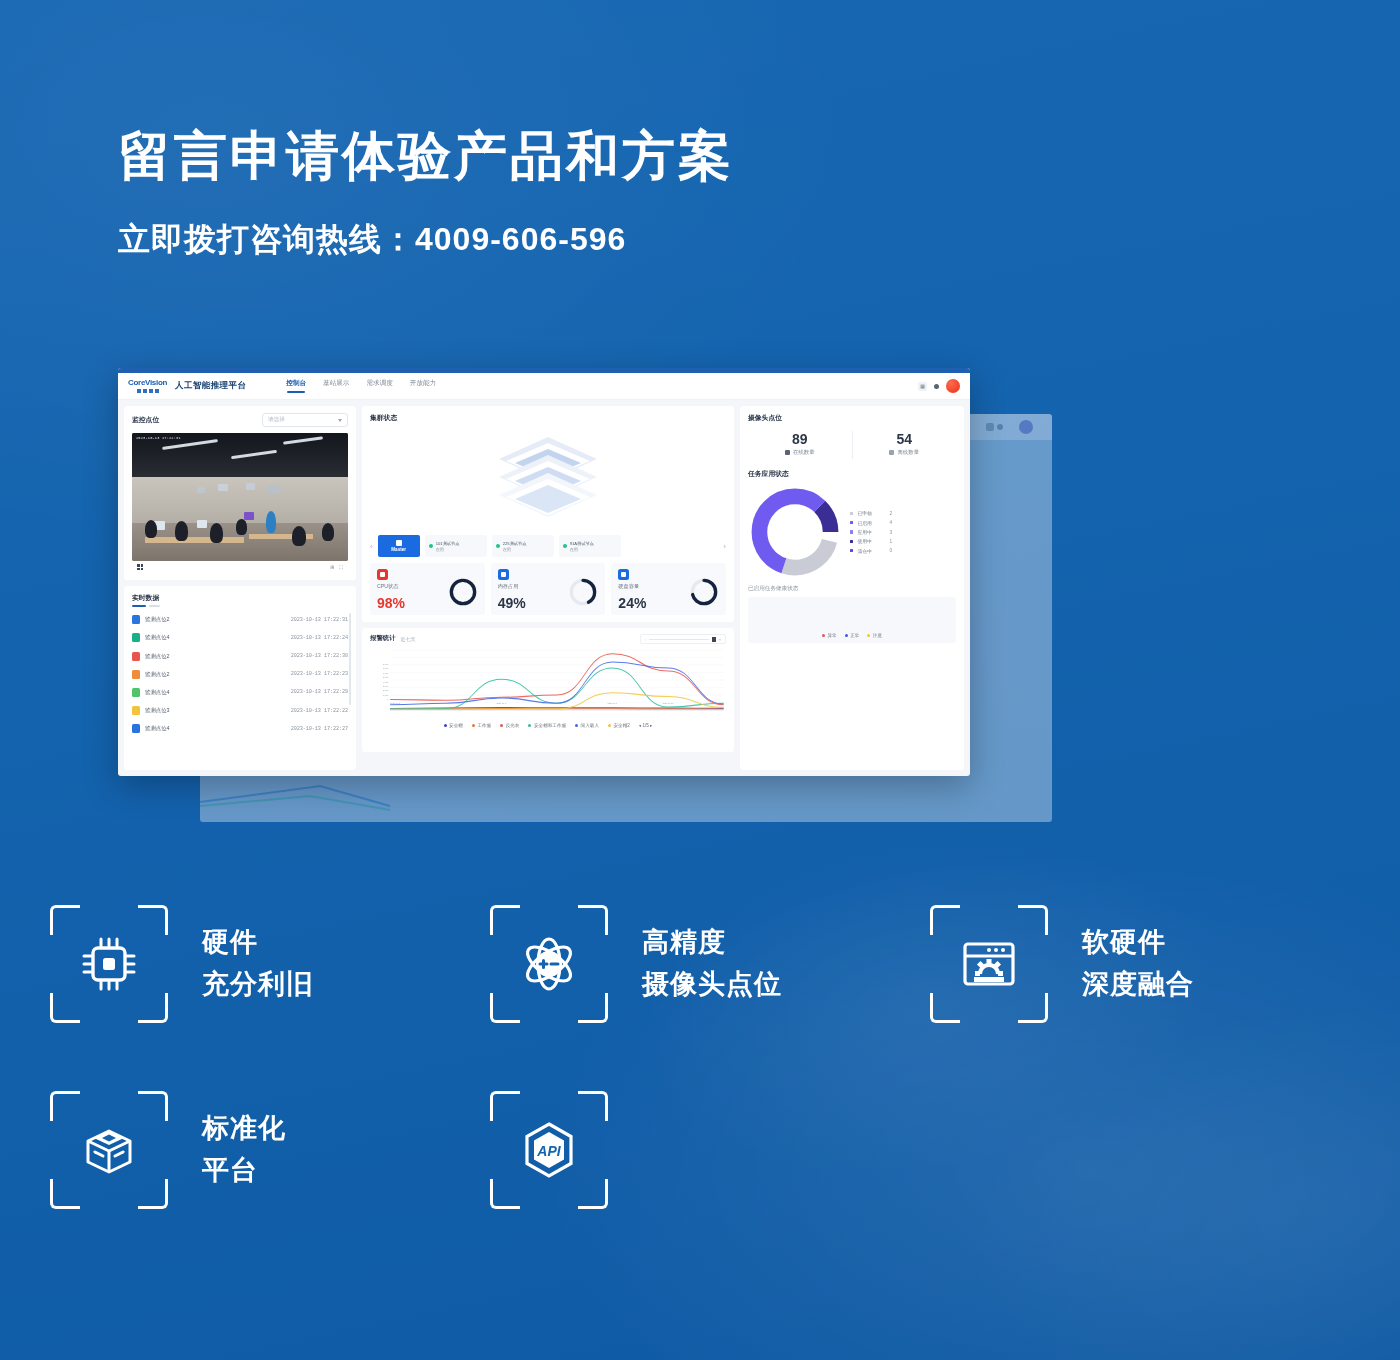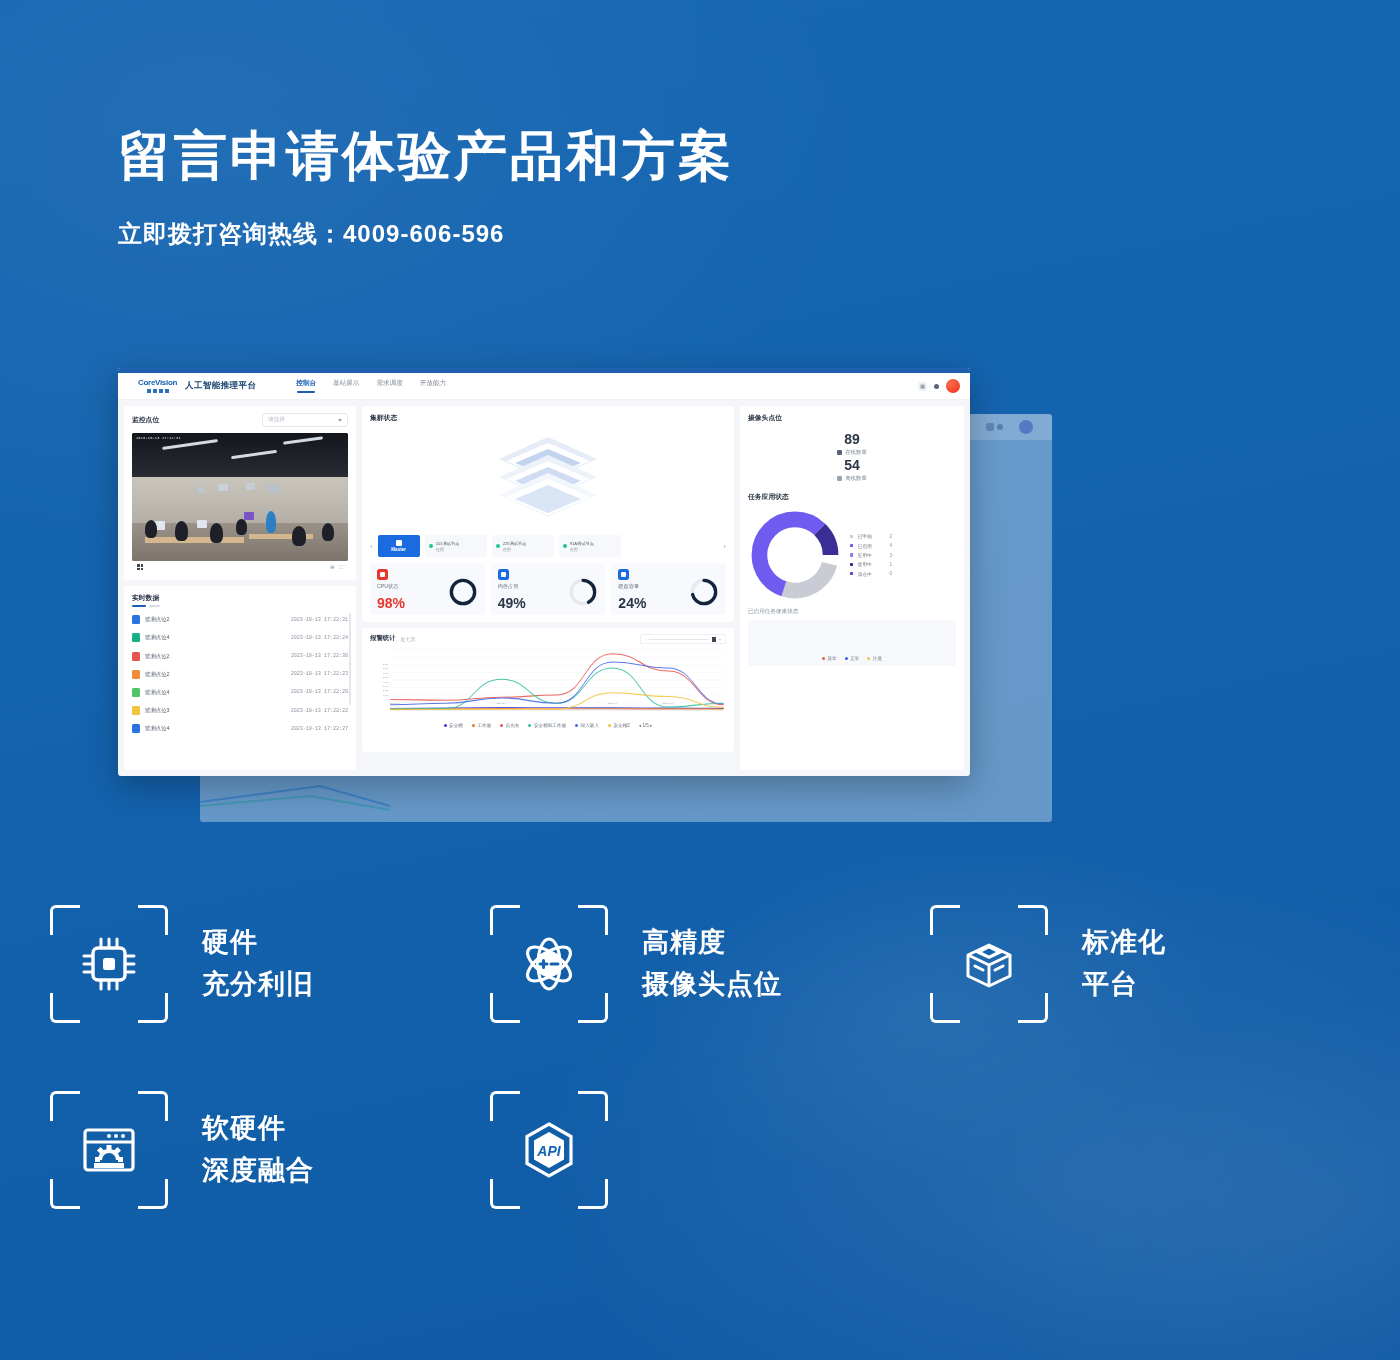--- a/index.html
+++ b/index.html
@@ -26,21 +26,21 @@
     transform: rotate(-8deg);
   }
 
   
   .hero { position: absolute; left: 118px; top: 124px; z-index: 5; }
   .hero-title {
     font-size: 53px; font-weight: 700; color: #ffffff;
     letter-spacing: 3px; line-height: 1.2; white-space: nowrap;
   }
   .hero-sub {
-    margin-top: 30px; font-size: 24px; font-weight: 700; color: #ffffff;
+    margin-top: 30px; font-size: 32px; font-weight: 700; color: #ffffff;
     letter-spacing: 1px; white-space: nowrap;
   }
 
   
   .shot-area { position: absolute; left: 118px; top: 368px; width: 960px; height: 460px; z-index: 4; }
 
   .ghost {
     position: absolute; left: 82px; top: 46px; width: 852px; height: 408px;
     background: rgba(255,255,255,0.16);
     border-radius: 3px;
@@ -52,21 +52,21 @@
   .win {
     position: absolute; left: 0; top: 0; width: 852px; height: 408px;
     background: #f4f6fa;
     box-shadow: 0 10px 34px rgba(0,0,0,0.28);
     border-radius: 3px; overflow: hidden;
   }
   .win-top { height: 5px; background: #1e5fb0; }
 
   .navbar {
     height: 27px; background: #ffffff; display: flex; align-items: center;
-    padding: 0 20px; position: relative; border-bottom: 1px solid #eef1f5;
+    padding: 0 10px; position: relative; border-bottom: 1px solid #eef1f5;
   }
   .logo { display:flex; flex-direction:column; align-items:center; margin-right:8px; }
   .logo-txt { font-size: 8px; font-weight: 700; color: #1a5fb4; letter-spacing: -0.3px; line-height:8px;}
   .logo-dots { display:flex; gap:2px; margin-top:1.5px; }
   .logo-dots i { width:4px; height:4px; background:#2f6fbe; display:block; }
   .brand { font-size: 8.5px; font-weight: 700; color: #16406f; letter-spacing: 0.4px; }
   .navitems { display:flex; gap: 17px; margin-left: 40px; }
   .navitem { font-size: 6.6px; color: #7d8794; position: relative; padding-bottom: 5px;}
   .navitem.active { color: #1a5fb4; font-weight: 700; }
   .navitem.active::after {
@@ -144,21 +144,21 @@
 
   .metrics { display:flex; gap:6px; }
   .metric { flex:1; background:#f7f9fc; border-radius:3px; padding:6px 7px; display:flex; align-items:flex-start; justify-content:space-between; height:52px;}
   .m-left { display:flex; flex-direction:column; gap:3px;}
   .m-ic { width:11px; height:11px; border-radius:2.5px; display:flex; align-items:center; justify-content:center;}
   .m-ic i { width:5px;height:5px;background:#fff;border-radius:1px; display:block;}
   .m-lab { font-size:5.2px; color:#6a7480;}
   .m-val { font-size:14px; font-weight:700; margin-top:2px;}
   .ring { width: 30px; height:30px; margin-top:8px;}
 
-  .r-stat { display:flex;flex-direction:column; }
+  .r-stat { display:flex; }
   .r-stat > div { flex:1; text-align:center; }
   .r-stat .divider { flex:0 0 1px; background:#eceff4; height:28px; align-self:center;}
   .r-num { font-size: 14px; font-weight:700; color:#2b3648; }
   .r-lab { font-size: 5.4px; color:#7d8794; margin-top:2px; display:flex; align-items:center; justify-content:center; gap:3px;}
   .r-lab .dotico { width:5px;height:5px; background:#5a6474; border-radius:1px; display:inline-block;}
 
   .donut-wrap { display:flex; align-items:center; gap:8px; margin-top:6px;}
   .legend { display:flex; flex-direction:column; gap:3.4px; }
   .lg { display:flex; align-items:center; gap:4px; font-size:4.8px; color:#6a7480; }
   .lg i { width:3.4px; height:3.4px; border-radius:0.5px; display:block;}
@@ -694,46 +694,20 @@
     </div>
   </div>
 
   <div class="feature">
     <div class="fbox">
       <div class="corner c1"></div>
         <div class="corner c2"></div>
         <div class="corner c3"></div>
         <div class="corner c4"></div>
       <svg width="62" height="62" viewBox="0 0 62 62">
-        <g fill="none" stroke="#fff" stroke-width="3" stroke-linejoin="round">
-          <path d="M10 22 L31 12 L52 22 L52 43 L31 53 L10 43 Z"></path>
-          <path d="M10 22 L31 32 L52 22"></path>
-          <path d="M31 32 L31 53"></path>
-        </g>
-        <path d="M16 19 L31 12 L46 19 L31 26 Z" fill="#fff"></path>
-        <path d="M24 19 L31 15.5 L38 19 L31 22.5 Z" fill="#1463ae"></path>
-        <g stroke="#fff" stroke-width="3" stroke-linecap="round">
-          <line x1="17" y1="33" x2="25" y2="37"></line>
-          <line x1="45" y1="33" x2="37" y2="37"></line>
-        </g>
-      </svg>
-    </div>
-    <div class="ftext">
-      <div>标准化</div>
-      <div>平台</div>
-    </div>
-  </div>
-
-  <div class="feature">
-    <div class="fbox">
-      <div class="corner c1"></div>
-        <div class="corner c2"></div>
-        <div class="corner c3"></div>
-        <div class="corner c4"></div>
-      <svg width="62" height="62" viewBox="0 0 62 62">
         <rect x="7" y="11" width="48" height="40" rx="3" fill="none" stroke="#fff" stroke-width="3.2"></rect>
         <line x1="7" y1="23" x2="55" y2="23" stroke="#fff" stroke-width="3"></line>
         <circle cx="38" cy="17" r="2" fill="#fff"></circle>
           <circle cx="45" cy="17" r="2" fill="#fff"></circle>
           <circle cx="31" cy="17" r="2" fill="#fff"></circle>
         <path d="M31 30 a11 11 0 0 1 11 11 h-4 a7 7 0 0 0 -14 0 h-4 a11 11 0 0 1 11 -11 z" fill="#fff"></path>
         <g fill="#fff">
           <rect x="28.5" y="26" width="5" height="5"></rect>
           <rect x="17" y="38" width="5" height="5"></rect>
           <rect x="40" y="38" width="5" height="5"></rect>
@@ -749,20 +723,46 @@
     </div>
   </div>
 
   <div class="feature">
     <div class="fbox">
       <div class="corner c1"></div>
         <div class="corner c2"></div>
         <div class="corner c3"></div>
         <div class="corner c4"></div>
       <svg width="62" height="62" viewBox="0 0 62 62">
+        <g fill="none" stroke="#fff" stroke-width="3" stroke-linejoin="round">
+          <path d="M10 22 L31 12 L52 22 L52 43 L31 53 L10 43 Z"></path>
+          <path d="M10 22 L31 32 L52 22"></path>
+          <path d="M31 32 L31 53"></path>
+        </g>
+        <path d="M16 19 L31 12 L46 19 L31 26 Z" fill="#fff"></path>
+        <path d="M24 19 L31 15.5 L38 19 L31 22.5 Z" fill="#1463ae"></path>
+        <g stroke="#fff" stroke-width="3" stroke-linecap="round">
+          <line x1="17" y1="33" x2="25" y2="37"></line>
+          <line x1="45" y1="33" x2="37" y2="37"></line>
+        </g>
+      </svg>
+    </div>
+    <div class="ftext">
+      <div>标准化</div>
+      <div>平台</div>
+    </div>
+  </div>
+
+  <div class="feature">
+    <div class="fbox">
+      <div class="corner c1"></div>
+        <div class="corner c2"></div>
+        <div class="corner c3"></div>
+        <div class="corner c4"></div>
+      <svg width="62" height="62" viewBox="0 0 62 62">
         <polygon points="31,5 53,17.5 53,44.5 31,57 9,44.5 9,17.5" fill="none" stroke="#fff" stroke-width="3.2"></polygon>
         <polygon points="31,13 46,21.5 46,40.5 31,49 16,40.5 16,21.5" fill="#fff"></polygon>
         <text x="31" y="36.5" text-anchor="middle" font-family="Liberation Sans" font-size="14" font-weight="bold" font-style="italic" fill="#1463ae">API</text>
       </svg>
     </div>
   </div>
 
 </div>
 
 </body></html>

